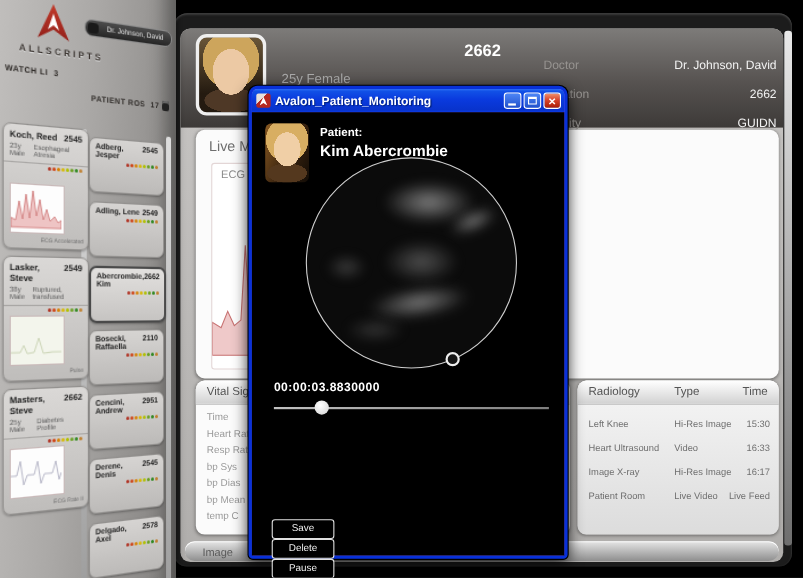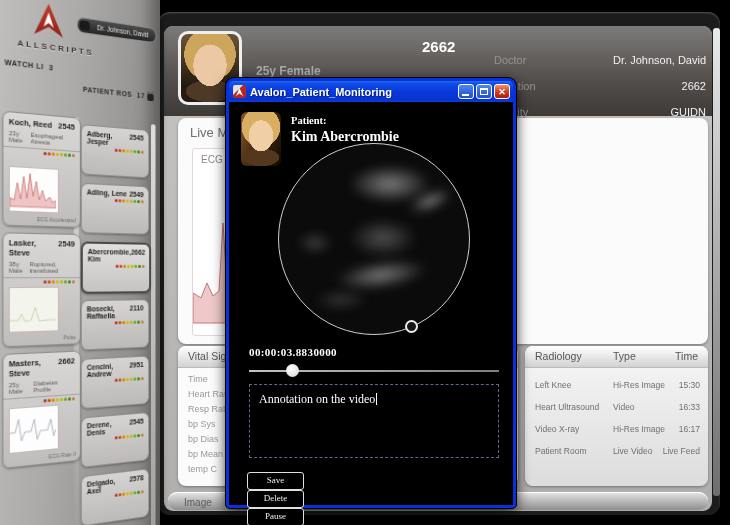--- a/index.html
+++ b/index.html
@@ -21,21 +21,21 @@
        background:linear-gradient(180deg,#7d7b79,#565250 55%,#3d3a38);}
   .hdr-photo{position:absolute;left:14px;top:5px;width:58px;height:68px;border:3px solid #efefef;
        border-radius:10px;overflow:hidden;
        background:
          radial-gradient(30% 32% at 50% 46%,#ecc9a4 0 95%,transparent 96%),
          radial-gradient(48% 42% at 50% 30%,#cda55c 0 92%,transparent 93%),
          radial-gradient(46% 18% at 50% 84%,#4e3826 0 90%,transparent 91%),
          linear-gradient(180deg,#6a5638,#241a10 75%);}
   .hdr-name{position:absolute;left:92px;top:12px;font-size:15px;font-weight:bold;color:#fff;}
   .hdr-id{position:absolute;left:258px;top:12px;font-size:15px;font-weight:bold;color:#fff;}
-  .hdr-age{position:absolute;left:92px;top:38px;font-size:12px;color:#aaa;font-weight:bold;}
+  .hdr-age{position:absolute;left:92px;top:38px;font-size:12px;color:#aaa;}
   .fld-lab{position:absolute;left:330px;font-size:11px;color:#969390;}
   .fld-val{position:absolute;right:6px;font-size:11px;color:#f2f2f2;text-align:right;}
 
   
   .panel{position:absolute;background:#fbfbfb;border-radius:8px;box-shadow:0 1px 3px rgba(0,0,0,.35);}
   .p-title{font-size:13px;color:#6e6e6e;padding:7px 0 0 12px;}
   .live{left:14px;top:92px;width:252px;height:226px;}
   .ecg-card{position:absolute;left:14px;top:30px;width:144px;height:186px;background:#fff;
             border:1px solid #e3d6d6;border-radius:3px;}
   .ecg-lab{font-size:10px;color:#8a8a8a;padding:5px 0 0 8px;}
@@ -108,21 +108,21 @@
   .dlg-ico i{position:absolute;left:3px;top:3px;width:7px;height:8px;background:#fff;
      clip-path:polygon(50% 0,100% 100%,50% 70%,0 100%);}
   .dlg-title b{flex:1;margin-left:4px;font-size:11px;color:#fff;text-shadow:1px 1px 1px #00217c;
      white-space:nowrap;overflow:hidden;}
   .tbtn{width:16px;height:15px;border:1px solid #fff;border-radius:3px;margin-left:2px;position:relative;
      background:linear-gradient(180deg,#4e86f6,#2050cc);box-sizing:border-box;}
   .tbtn.close{background:linear-gradient(180deg,#f0926c,#d8442c 45%,#aa1c04);}
   .gl-min{position:absolute;left:3px;bottom:2px;width:7px;height:2px;background:#fff;}
   .gl-max{position:absolute;left:3px;top:3px;width:8px;height:7px;border:1px solid #fff;border-top-width:2px;box-sizing:border-box;}
   .gl-x{position:absolute;left:0;top:0;width:100%;text-align:center;font-size:9px;font-weight:bold;color:#fff;line-height:14px;}
-  .dlg-client{position:absolute;left:0;right:0;top:21px;bottom:0;background:#000;font-family:Liberation Serif, serif;}
+  .dlg-client{position:absolute;left:0;right:0;top:21px;bottom:0;background:#000;}
   .dlg-photo{position:absolute;left:12px;top:10px;width:40px;height:54px;border-radius:6px;overflow:hidden;
      background:
        radial-gradient(32% 30% at 50% 44%,#f0cfa6 0 95%,transparent 96%),
        radial-gradient(52% 40% at 50% 28%,#d8ae62 0 92%,transparent 93%),
        radial-gradient(50% 18% at 50% 84%,#54381e 0 90%,transparent 91%),
        linear-gradient(115deg,#8a5a22,#3a2410 55%,#120c06);}
   .dlg-plab{position:absolute;left:62px;top:13px;font-size:10.5px;font-weight:bold;color:#fff;}
   .dlg-pname{position:absolute;left:62px;top:27px;font-size:14px;font-weight:bold;color:#fff;}
   .us-circle{position:absolute;left:49px;top:41px;width:190px;height:190px;border-radius:50%;
      border:1px solid #cfcfcf;background:#0b0b0b;overflow:hidden;}
@@ -331,21 +331,21 @@
           <span class="rc-n">Left Knee</span>
           <span class="rc-t">Hi-Res Image</span>
           <span class="rc-m">15:30</span>
         </div>
         <div class="rrow">
           <span class="rc-n">Heart Ultrasound</span>
           <span class="rc-t">Video</span>
           <span class="rc-m">16:33</span>
         </div>
         <div class="rrow">
-          <span class="rc-n">Video X-ray</span>
+          <span class="rc-n">Image X-ray</span>
           <span class="rc-t">Hi-Res Image</span>
           <span class="rc-m">16:17</span>
         </div>
         <div class="rrow">
           <span class="rc-n">Patient Room</span>
           <span class="rc-t">Live Video</span>
           <span class="rc-m">Live Feed</span>
         </div>
       </div>
     </div>
@@ -389,23 +389,20 @@
     </div>
     <div class="us-handle"></div>
 
     <div class="dlg-time">00:00:03.8830000</div>
 
     <div class="slider">
       <div class="track"></div>
       <div class="th" style="left: 17%;"></div>
     </div>
 
-    <div class="anno" role="textbox">
-      <span>Annotation on the video</span><span class="caret"></span>
-    </div>
 
     <div class="btnrow">
       <div class="vbtn">Save</div>
       <div class="vbtn">Delete</div>
       <div class="vbtn">Pause</div>
       <div class="vbtn">Resume</div>
     </div>
   </div>
 </div>
 

